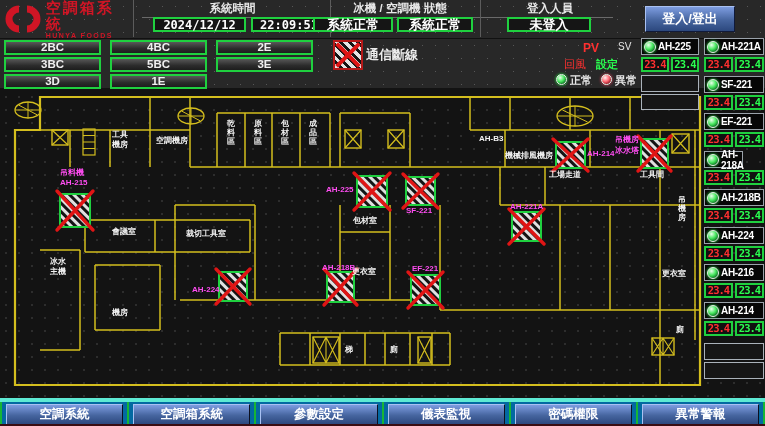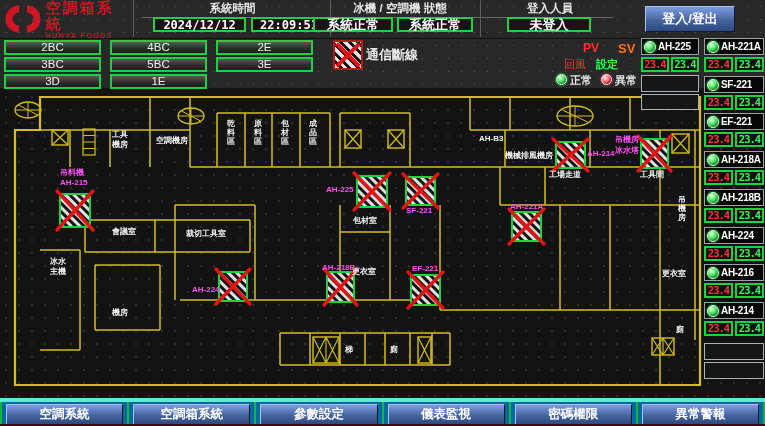--- a/index.html
+++ b/index.html
@@ -22,31 +22,31 @@
         font-weight:bold;text-align:center;box-sizing:border-box;line-height:12px;}
   .hval.mono{font-family:"DejaVu Sans Mono",monospace;font-size:12px;}
   .hval.cn{font-size:13px;}
   .logout{position:absolute;left:645px;top:6px;width:90px;height:26px;
         background:linear-gradient(#7d9ce0,#46659f 55%,#2c487e);
         border:1px solid #101a3a;border-top-color:#a9c1f2;border-left-color:#a9c1f2;
         color:#fff;font-weight:bold;font-size:13px;font-family:inherit;cursor:pointer;}
   
   .floors{position:absolute;left:4px;top:40px;display:grid;grid-template-columns:repeat(3,97px);gap:2px 9px;z-index:5;}
   .floor-btn{height:15px;background:linear-gradient(#585858,#2b2b2b 60%,#1d1d1d);
-        border:2px solid #1fd03f;color:#f0f0f0;font-weight:normal;font-size:11.5px;line-height:11px;
+        border:2px solid #1fd03f;color:#f0f0f0;font-weight:bold;font-size:11.5px;line-height:11px;
         font-family:inherit;padding:0;cursor:pointer;}
   
   .comm-box{position:absolute;left:333px;top:40px;width:26px;height:26px;z-index:5;
         background:repeating-linear-gradient(45deg,#e4e4e4 0 3px,#141414 3px 6px);
         border:2px solid #b61818;}
   .comm-box i{position:absolute;left:-3px;top:11px;width:32px;height:4px;background:#e01515;}
   .comm-box i.a{transform:rotate(45deg);} .comm-box i.b{transform:rotate(-45deg);}
   .comm-txt{position:absolute;left:366px;top:46px;color:#ececec;font-size:13px;font-weight:bold;z-index:5;}
   .pv-lbl{position:absolute;left:583px;top:41px;color:#ff3030;font-size:12px;font-weight:bold;z-index:5;}
-  .sv-lbl{position:absolute;left:618px;top:41px;color:#f97316;font-size:13px;font-weight:bold;z-index:5;}
+  .sv-lbl{position:absolute;left:618px;top:41px;color:#e5e5e5;font-size:10px;font-weight:normal;z-index:5;}
   .pvrow{position:absolute;left:564px;top:57px;color:#ff3030;font-size:11px;font-weight:normal;z-index:5;}
   .svrow{position:absolute;left:596px;top:57px;color:#2aff50;font-size:11px;font-weight:bold;z-index:5;}
   .led{display:inline-block;width:9px;height:9px;border-radius:50%;border:1px solid #e8f5e8;vertical-align:-1px;}
   .led.g{background:radial-gradient(circle at 35% 30%,#eaffea,#46e85e 45%,#0b6b20 80%);box-shadow:0 0 3px #2f4;}
   .led.r{background:radial-gradient(circle at 35% 30%,#fff0f0,#ff6a75 45%,#8a0f1c 80%);box-shadow:0 0 3px #f46;}
   .stat{position:absolute;top:73px;z-index:5;color:#e6e6e6;font-size:11px;font-weight:bold;}
   
   .eq-name{position:absolute;display:flex;align-items:center;background:#060606;border:1px solid #9aa2aa;
         box-sizing:border-box;color:#fff;font-size:10px;font-weight:bold;letter-spacing:-.3px;z-index:6;}
   .eq-name .led{margin:0 2px 0 2px;flex:0 0 auto;width:10px;height:10px;}
@@ -281,21 +281,21 @@
       <span>SF-221</span>
     </div>
     <div class="eq-val pv" style="left:704px;top:95px;width:29px;height:15px;">23.4</div>
     <div class="eq-val sv" style="left:735px;top:95px;width:29px;height:15px;">23.4</div>
     <div class="eq-name" style="left:704px;top:113px;width:60px;height:17px;">
       <span class="led g"></span>
       <span>EF-221</span>
     </div>
     <div class="eq-val pv" style="left:704px;top:132px;width:29px;height:15px;">23.4</div>
     <div class="eq-val sv" style="left:735px;top:132px;width:29px;height:15px;">23.4</div>
-    <div class="eq-name" style="left:704px;top:151px;width:60px;height:17px;">
+    <div class="eq-name" style="left:704px;top:151px;width:39px;height:17px;">
       <span class="led g"></span>
       <span>AH-218A</span>
     </div>
     <div class="eq-val pv" style="left:704px;top:170px;width:29px;height:15px;">23.4</div>
     <div class="eq-val sv" style="left:735px;top:170px;width:29px;height:15px;">23.4</div>
     <div class="eq-name" style="left:704px;top:189px;width:60px;height:17px;">
       <span class="led g"></span>
       <span>AH-218B</span>
     </div>
     <div class="eq-val pv" style="left:704px;top:208px;width:29px;height:15px;">23.4</div>

